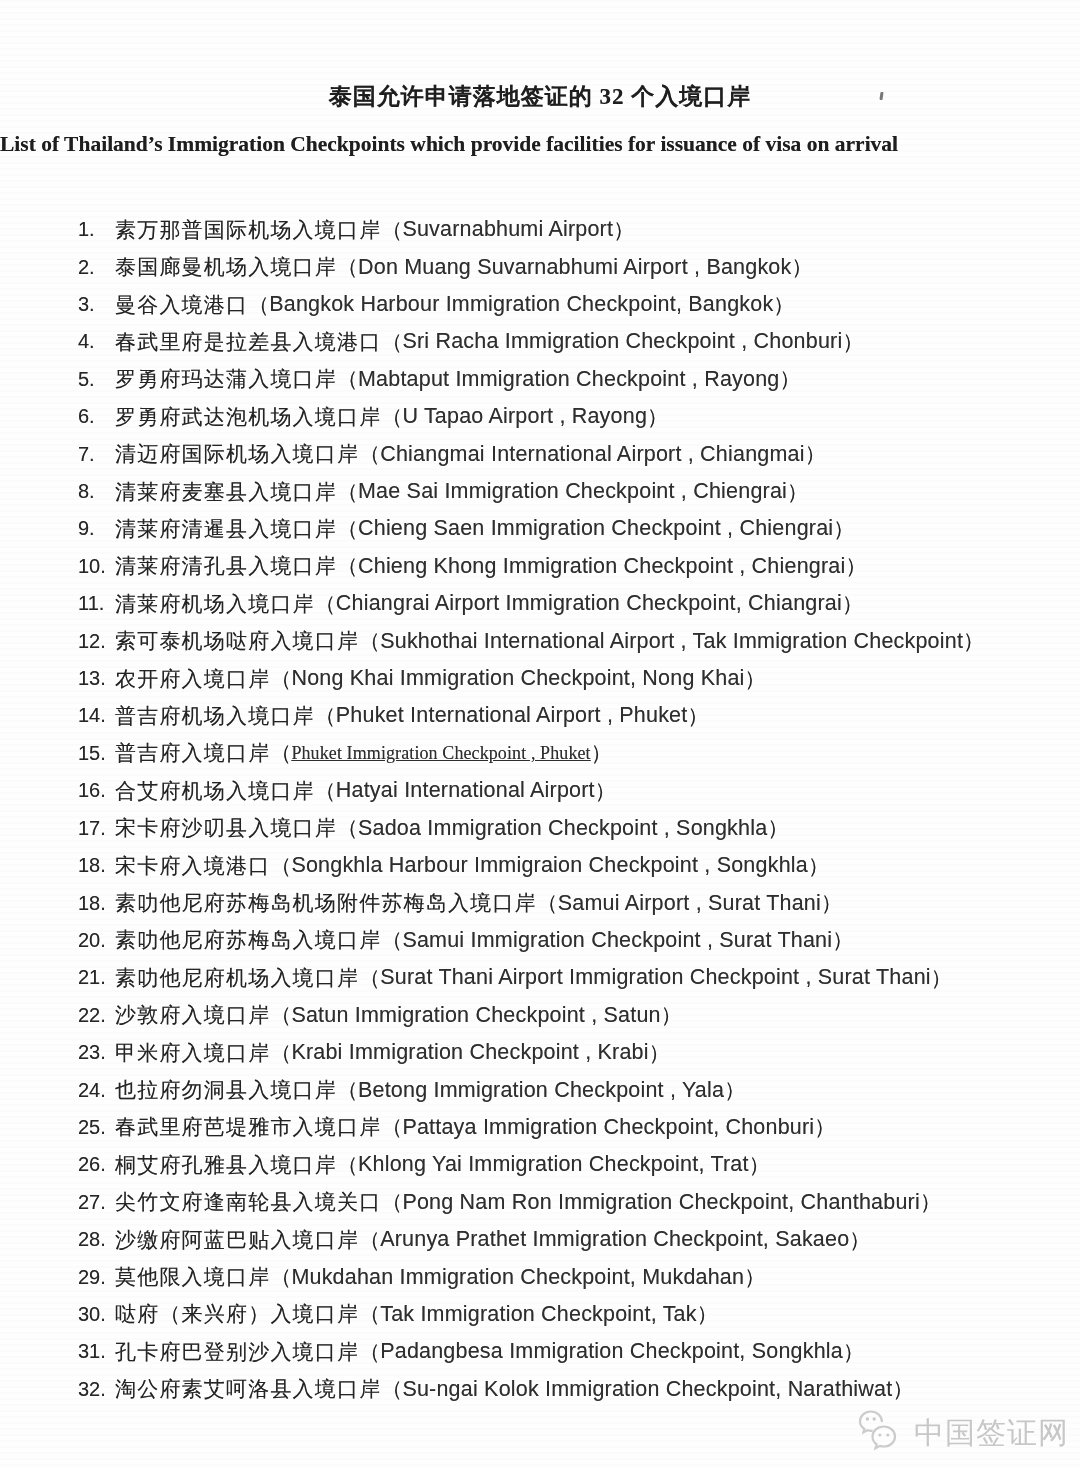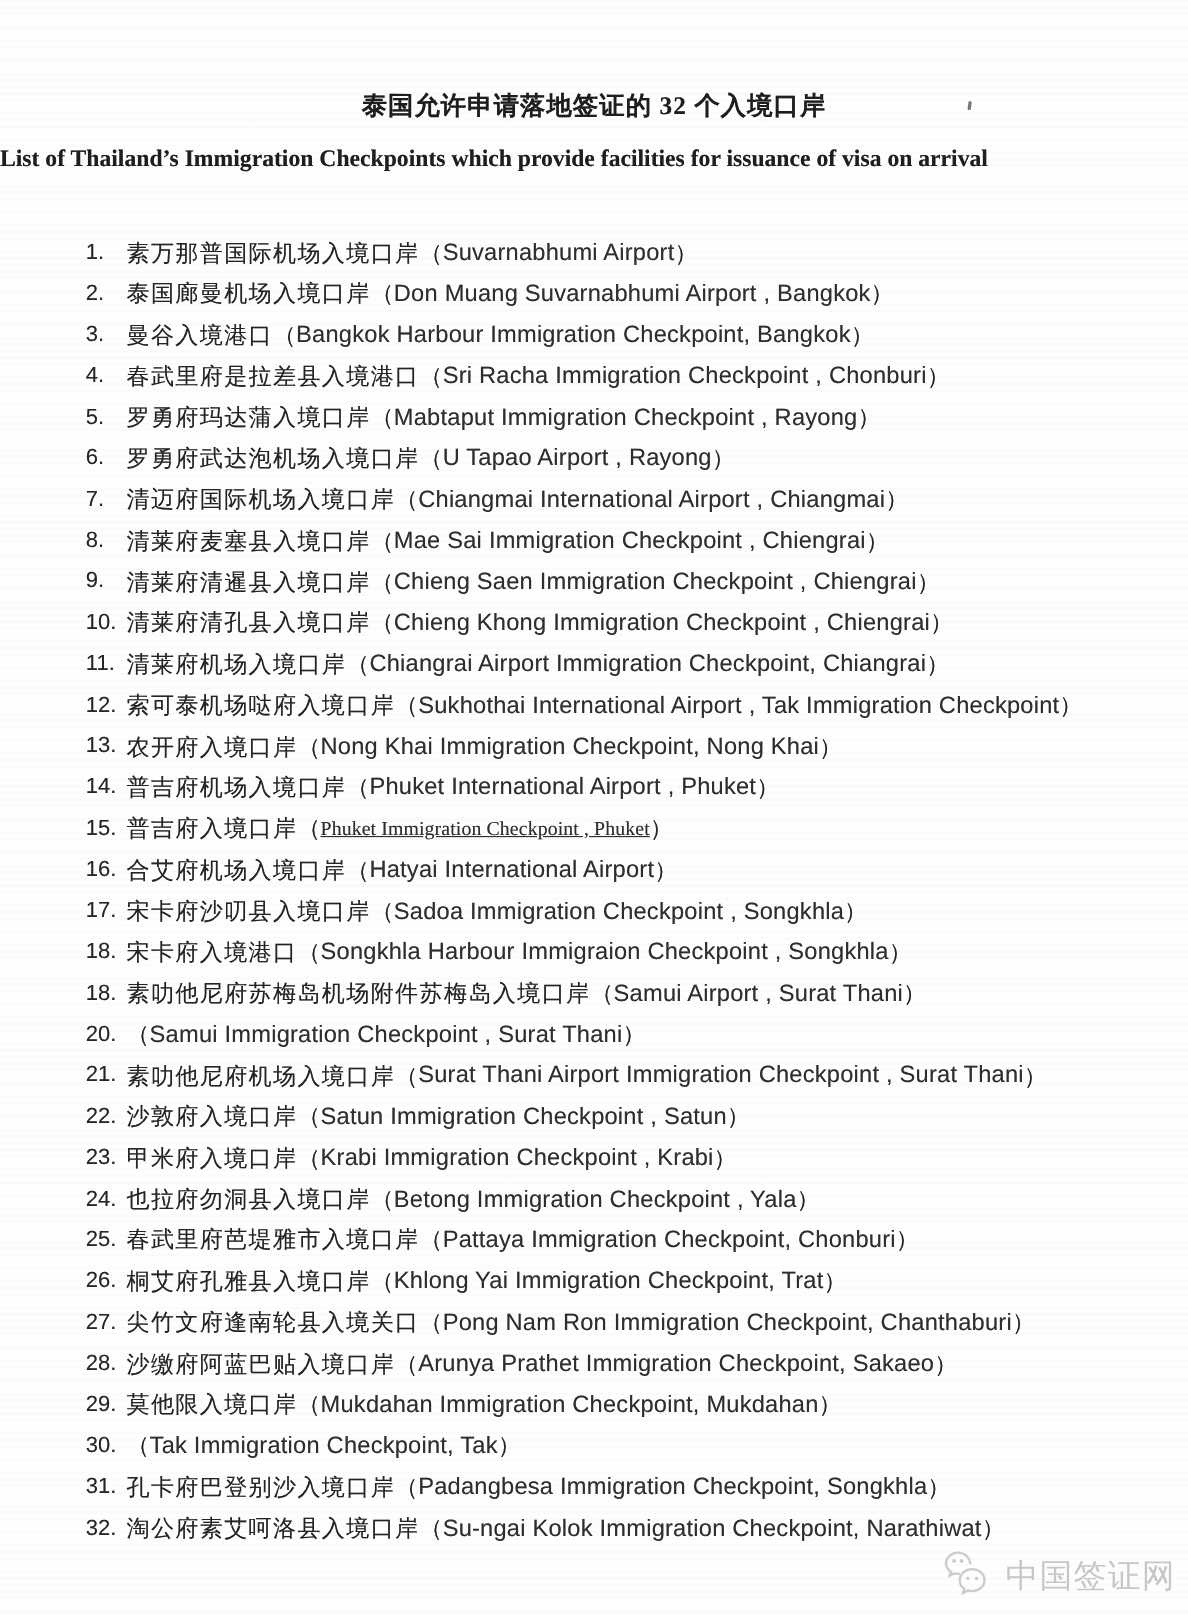--- a/index.html
+++ b/index.html
@@ -237,20 +237,21 @@
   <li>
         <span class="num">18.</span>
         <span class="zh">素叻他尼府苏梅岛机场附件苏梅岛入境口岸</span>
         <span class="paren">（</span>
         <span class="en">Samui Airport , Surat Thani</span>
         <span class="paren">）</span>
       </li>
 
   <li>
         <span class="num">20.</span>
+        <span class="zh">素叻他尼府苏梅岛入境口岸</span>
         <span class="paren">（</span>
         <span class="en">Samui Immigration Checkpoint , Surat Thani</span>
         <span class="paren">）</span>
       </li>
 
   <li>
         <span class="num">21.</span>
         <span class="zh">素叻他尼府机场入境口岸</span>
         <span class="paren">（</span>
         <span class="en">Surat Thani Airport Immigration Checkpoint , Surat Thani</span>
@@ -316,20 +317,21 @@
   <li>
         <span class="num">29.</span>
         <span class="zh">莫他限入境口岸</span>
         <span class="paren">（</span>
         <span class="en">Mukdahan Immigration Checkpoint, Mukdahan</span>
         <span class="paren">）</span>
       </li>
 
   <li>
         <span class="num">30.</span>
+        <span class="zh">哒府（来兴府）入境口岸</span>
         <span class="paren">（</span>
         <span class="en">Tak Immigration Checkpoint, Tak</span>
         <span class="paren">）</span>
       </li>
 
   <li>
         <span class="num">31.</span>
         <span class="zh">孔卡府巴登别沙入境口岸</span>
         <span class="paren">（</span>
         <span class="en">Padangbesa Immigration Checkpoint, Songkhla</span>

